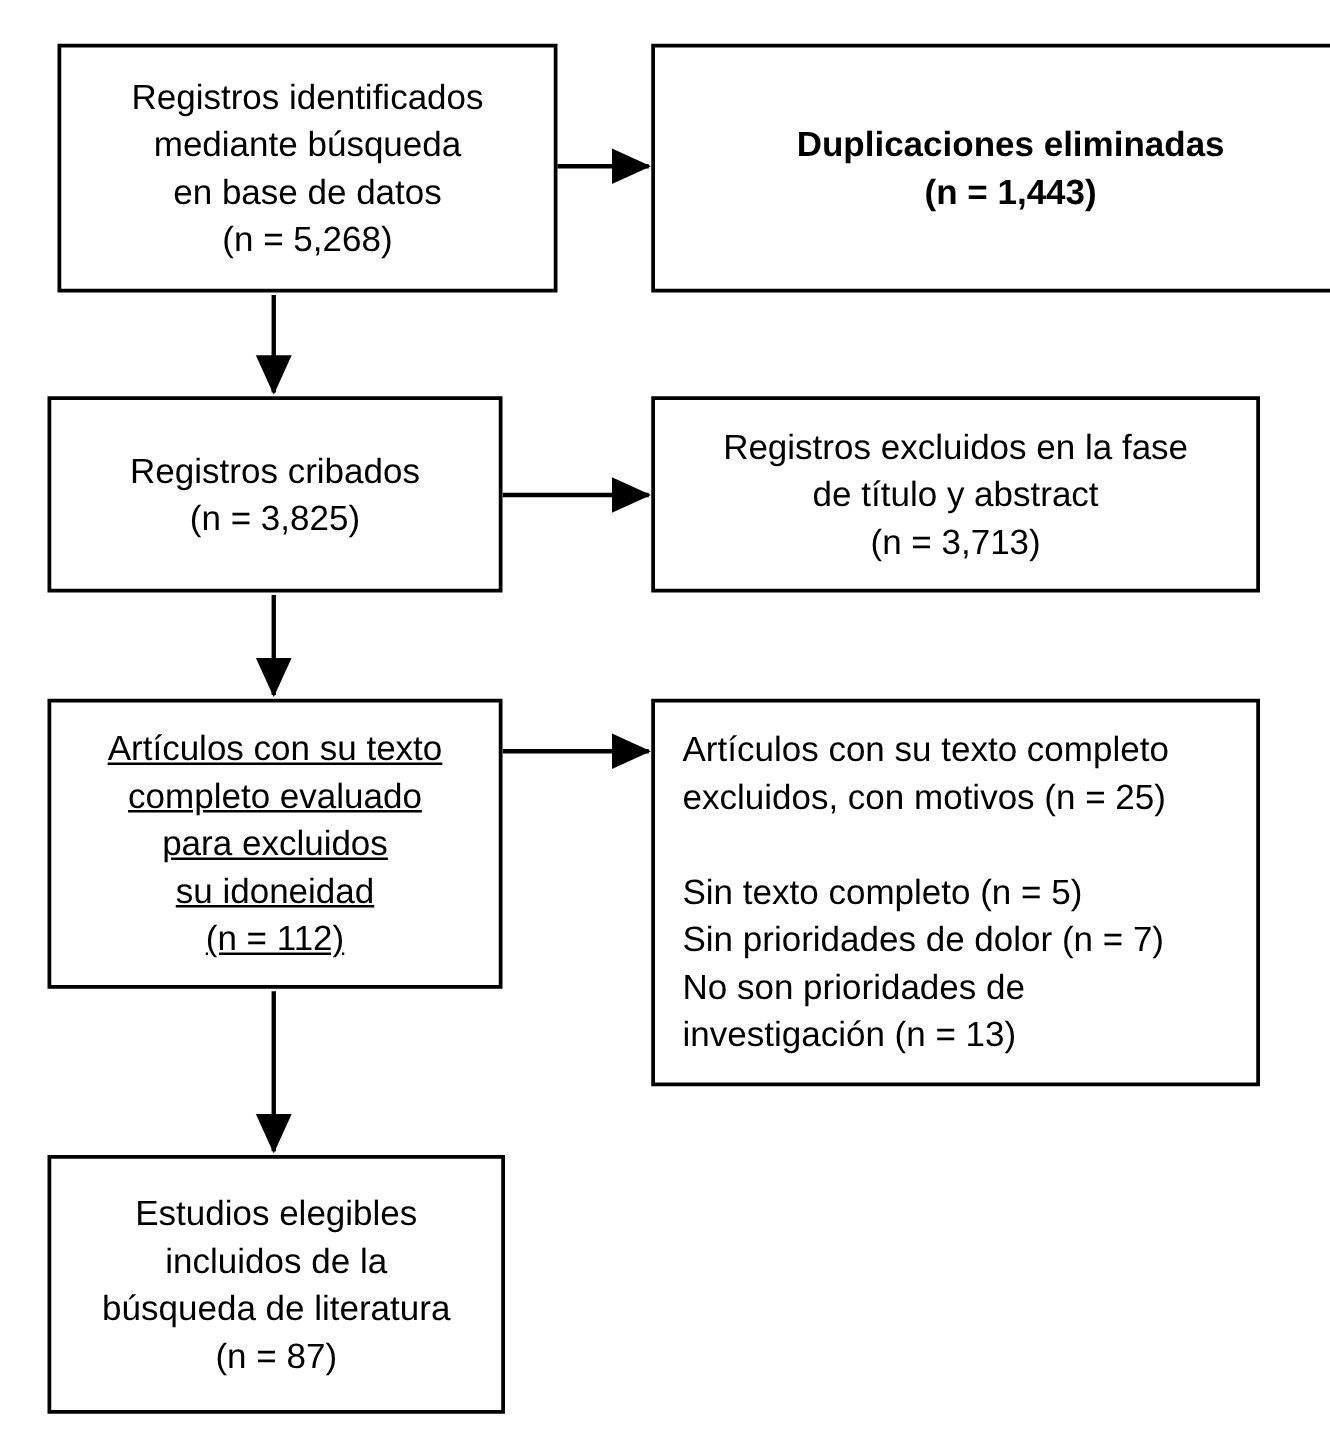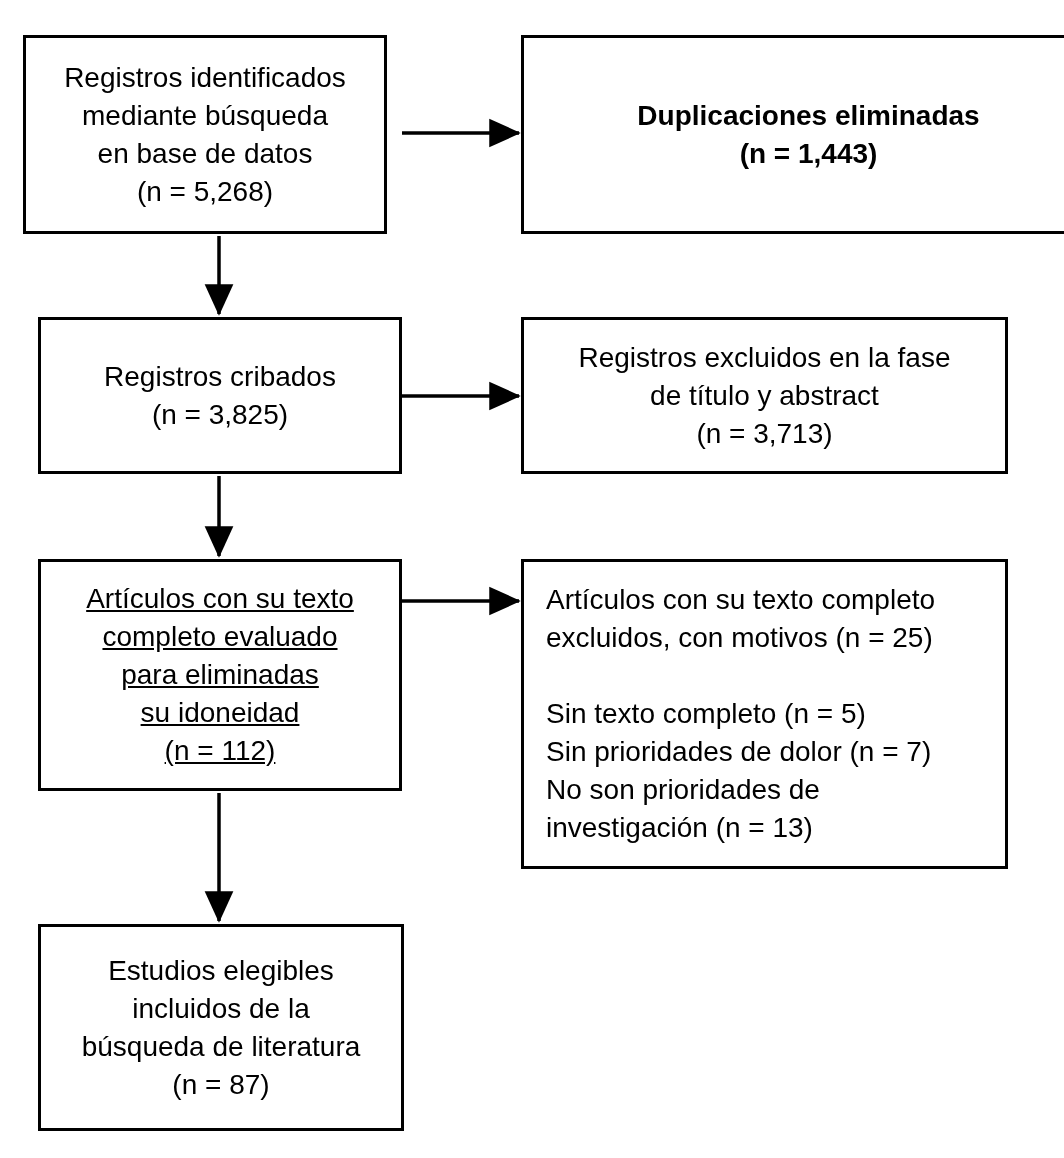--- a/index.html
+++ b/index.html
@@ -40,21 +40,21 @@
     padding-right: 28px;
   }
   .line {
     margin: 0;
     white-space: nowrap;
   }
   .spacer {
     height: 38px;
   }
   
-  #box-identified   { left: 23px;  top: 35px;  width: 364px; height: 199px; }
+  #box-identified   { left: 46px;  top: 35px;  width: 400px; height: 199px; }
   #box-duplicates   { left: 521px; top: 35px;  width: 575px; height: 199px; font-weight: bold; }
   #box-screened     { left: 38px;  top: 317px; width: 364px; height: 157px; }
   #box-excluded-ta  { left: 521px; top: 317px; width: 487px; height: 157px; }
   #box-fulltext     { left: 38px;  top: 559px; width: 364px; height: 232px; text-decoration: underline; }
   #box-excluded-ft  { left: 521px; top: 559px; width: 487px; height: 310px; }
   #box-included     { left: 38px;  top: 924px; width: 366px; height: 207px; text-align: center; }
 
   
   #connectors {
     position: absolute;
@@ -109,21 +109,21 @@
 
   <div class="node center" id="box-excluded-ta">
     <div class="line">Registros excluidos en la fase</div>
     <div class="line">de título y abstract</div>
     <div class="line">(n = 3,713)</div>
   </div>
 
   <div class="node center" id="box-fulltext">
     <div class="line">Artículos con su texto</div>
     <div class="line">completo evaluado</div>
-    <div class="line">para eliminadas</div>
+    <div class="line">para excluidos</div>
     <div class="line">su idoneidad</div>
     <div class="line">(n = 112)</div>
   </div>
 
   <div class="node left" id="box-excluded-ft">
     <div class="line">Artículos con su texto completo</div>
     <div class="line">excluidos, con motivos (n = 25)</div>
     <div class="spacer"></div>
     <div class="line">Sin texto completo (n = 5)</div>
     <div class="line">Sin prioridades de dolor (n = 7)</div>

